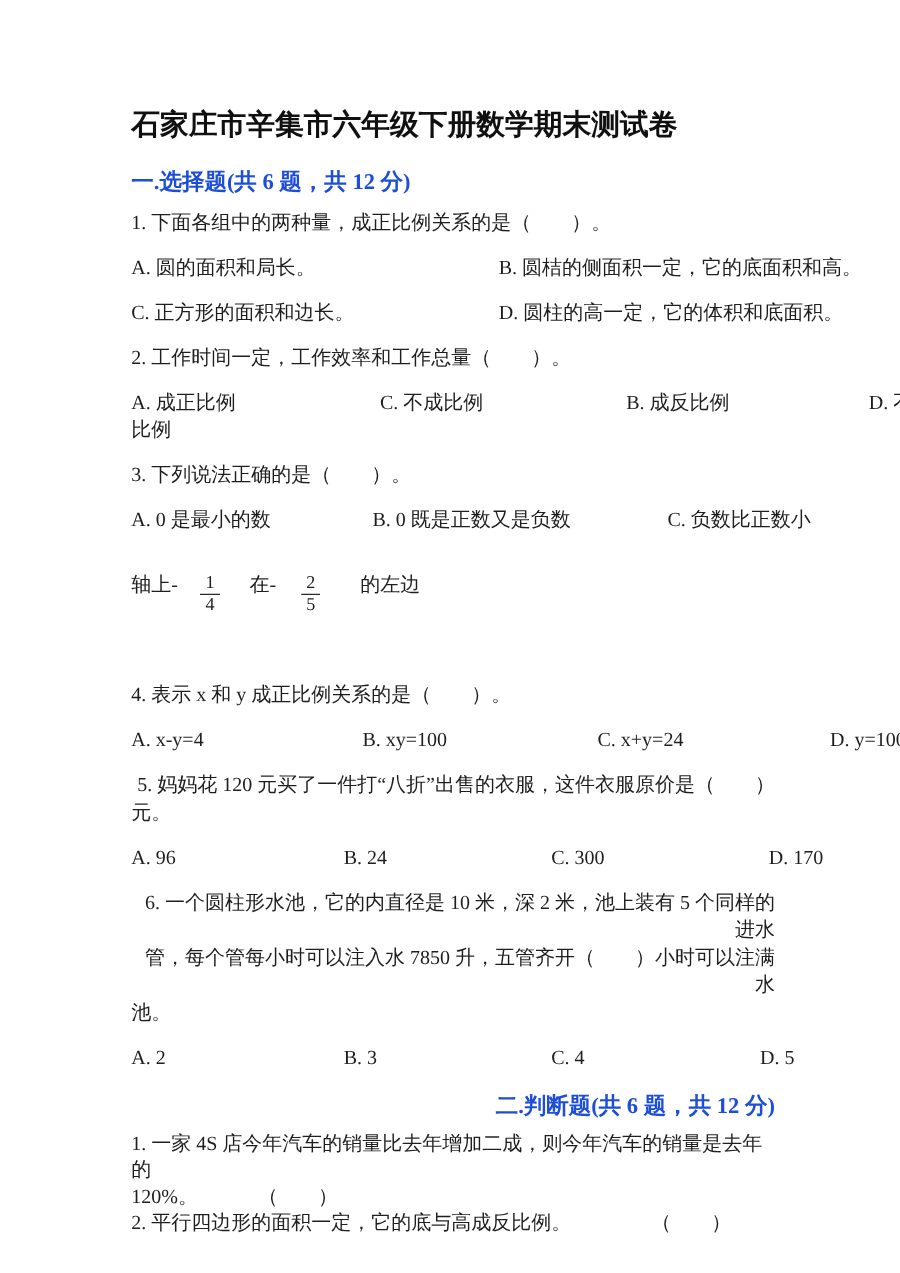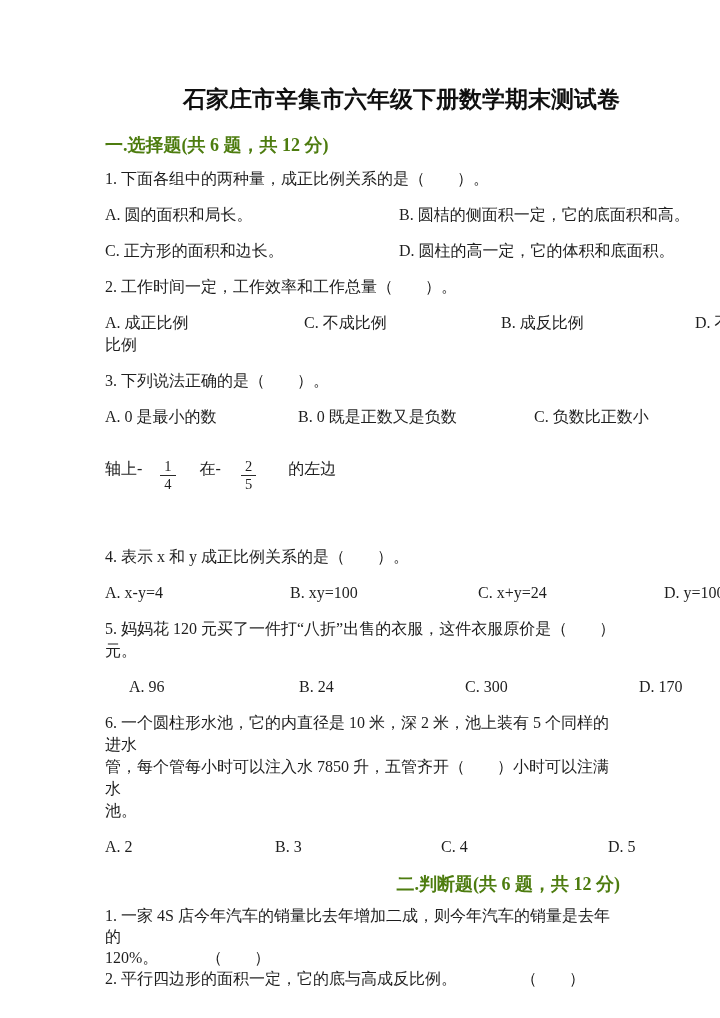--- a/index.html
+++ b/index.html
@@ -7,40 +7,40 @@
     position:relative;
     width:720px;height:1018px;
     background:#ffffff;
     overflow:hidden;
     font-family:"Liberation Serif","DejaVu Serif",serif;
     color:#1e1e1e;
   }
   .content{padding:85px 100px 0 105px;}
   .doc-title{
     font-size:23px;font-weight:bold;line-height:30px;
-    text-align:right;color:#101010;
+    text-align:left;color:#101010;
     margin:0 0 18px 0;
   }
   .sec-heading{
-    font-size:18px;font-weight:bold;line-height:24px;color:#4d7c0f;
+    font-size:18px;font-weight:bold;line-height:24px;color:#1d4ed8;
     margin:0 0 11px 0;
   }
   .sec-heading.second{margin-top:12px;margin-bottom:9px;text-align:right;}
   .para{font-size:16px;line-height:22px;margin:0 0 14px 0;white-space:pre-wrap;}
-  .para.tight{margin-bottom:0;}
+  .para.tight{margin-bottom:0;text-align:right;}
   .opts{
     display:grid;font-size:16px;line-height:22px;
     margin:0 0 14px 0;white-space:nowrap;gap:48px;
   }
   .opts.no-mb{margin-bottom:0;}
   .gq1{grid-template-columns:246px auto;}
   .gq2{grid-template-columns:151px 149px 146px auto;}
   .gq3{grid-template-columns:145px 188px 144px auto;}
   .gq4{grid-template-columns:137px 140px 138px auto;}
-  .gq5{grid-template-columns:122px 118px 126px auto;margin-left:24px;}
+  .gq5{grid-template-columns:122px 118px 126px auto;}
   .gq6{grid-template-columns:122px 118px 119px auto;}
   .fracline{
     display:flex;
     font-size:16px;line-height:22px;height:48px;
     margin:30px 0 40px 0;
   }
   .frac{
     display:inline-flex;flex-direction:column;align-items:center;
     font-size:14.5px;line-height:17px;
   }

